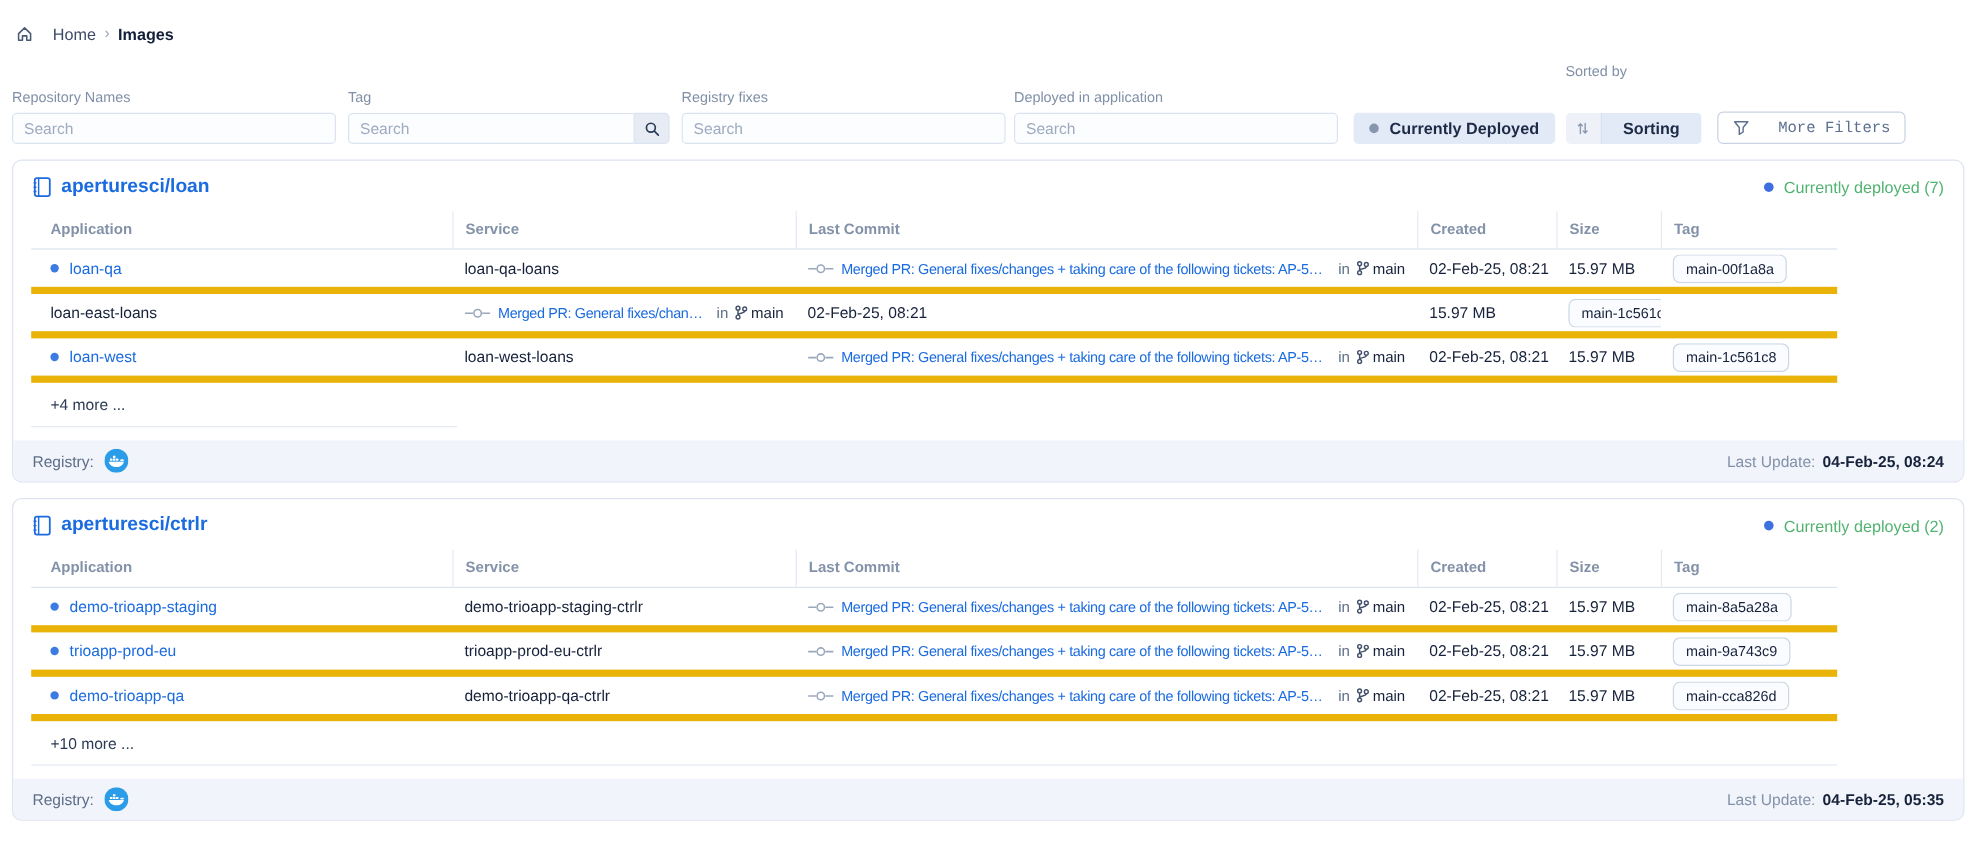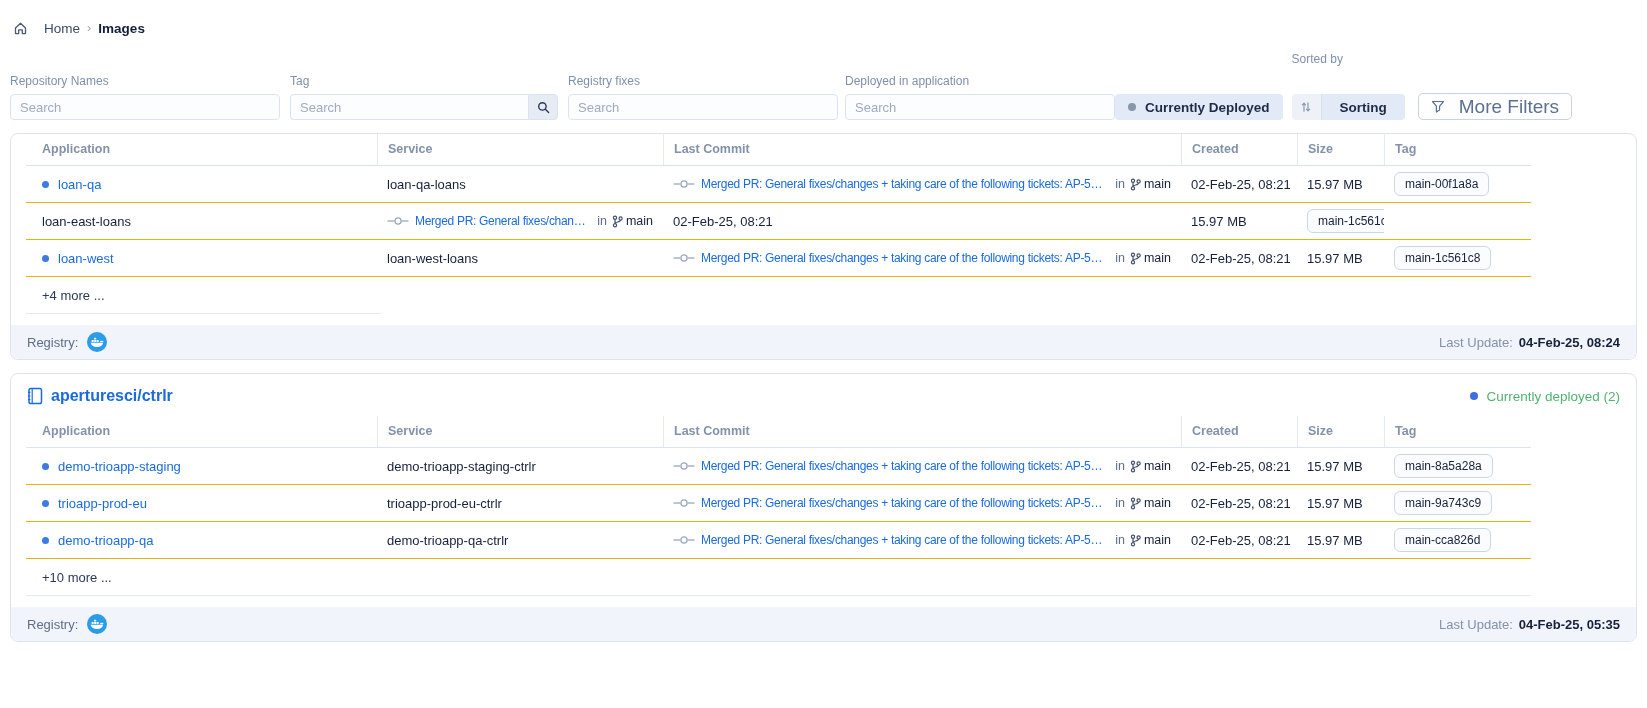--- a/index.html
+++ b/index.html
@@ -38,56 +38,56 @@
   .w-tag{width:268px;margin-left:10px;}
   .w-reg{width:270px;margin-left:10px;}
   .w-dep{width:270px;margin-left:7px;}
   .tag-group{display:flex;}
   .tag-group .finput{border-radius:4px 0 0 4px;border-right:none;flex:1;}
   .search-btn{
     width:30px;height:26px;background:#e7ecf4;border:1px solid #dce3f0;border-radius:0 4px 4px 0;
     display:flex;align-items:center;justify-content:center;cursor:pointer;padding:0;
   }
   .chip{
-    margin-left:0;height:26px;padding:12px 13px;background:var(--chip-bg);border-radius:4px;
+    margin-left:13px;height:26px;padding:12px 13px;background:var(--chip-bg);border-radius:4px;
     display:flex;align-items:center;gap:9px;cursor:pointer;white-space:nowrap;
   }
   .chip-dot{width:8px;height:8px;border-radius:50%;background:#8796ad;}
   .chip-label{font-size:13.5px;font-weight:700;color:#1d2b47;}
   .sortcol{margin-left:9px;gap:28px;}
   .sort-control{display:flex;height:26px;border-radius:4px;overflow:hidden;}
   .sort-order-btn{
     width:30px;background:#eef1f8;border:none;border-right:1px solid #d9e0ee;display:flex;
     align-items:center;justify-content:center;cursor:pointer;padding:0;
   }
   .sort-main-btn{
     background:var(--chip-bg);border:none;padding:0 18px;font-family:Liberation Sans, sans-serif;
     font-size:13.5px;font-weight:700;color:#1d2b47;display:flex;align-items:center;cursor:pointer;
   }
   .more-filters{
     margin-left:13px;height:27px;background:#fff;border:1px solid #c9d3e4;border-radius:5px;
-    padding:0 12px;display:flex;align-items:center;gap:14px;cursor:pointer;
-    font-family:Liberation Sans, sans-serif;font-size:19px;color:#5d7090;white-space:nowrap;
+    padding:0 12px;display:flex;align-items:center;gap:24px;cursor:pointer;
+    font-family:Liberation Mono, monospace;font-size:13px;color:#5d7090;white-space:nowrap;
   }
   
   .card{
     margin:13px 10px 0 10px;width:1627px;border:1px solid var(--border);border-radius:8px;
     background:#fff;
   }
   .card-head{display:flex;justify-content:space-between;align-items:center;padding:13px 16px 11px 16px;}
   .repo-title{display:flex;align-items:center;gap:8px;color:var(--link-blue);font-size:16px;font-weight:700;cursor:pointer;}
   .deployed{display:flex;align-items:center;gap:8px;font-size:13.5px;color:var(--status-green);}
   .status-dot{width:8px;height:8px;border-radius:50%;background:var(--status-dot-blue);}
   .table{margin:0 15px;width:1505px;}
   .trow{display:grid;grid-template-columns:351px 286px 518px 116px 87px 147px;align-items:center;}
   .thead{border-bottom:1px solid #dbe3ef;}
   .th{font-size:12.5px;font-weight:700;color:var(--text-gray);padding:8px 10px 9px 10px;}
   .th:first-child{padding-left:16px;}
   .th:not(:first-child){border-left:1px solid #e4eaf4;}
-  .drow{height:37px;border-bottom:1px solid #eab308;}
+  .drow{height:37px;border-bottom:6px solid #eab308;}
   .cell{font-size:13px;color:var(--text-dark);padding:0 10px;overflow:hidden;white-space:nowrap;}
   .cell:first-child{padding-left:16px;}
   .app-cell{display:flex;align-items:center;gap:9px;}
   .app-dot{width:7px;height:7px;border-radius:50%;background:#3c7be2;flex:none;}
   .app-link{color:var(--link-blue);cursor:pointer;text-decoration:none;}
   .commit-cell{display:flex;align-items:center;min-width:0;}
   .commit-icon{flex:none;margin-right:6px;}
   .commit-link{
     color:var(--link-blue);cursor:pointer;font-size:12px;letter-spacing:-0.3px;
     overflow:hidden;white-space:nowrap;text-overflow:ellipsis;flex:0 1 auto;min-width:0;
@@ -180,20 +180,38 @@
     <span class="icon">
       <svg width="14" height="13" viewBox="0 0 14 13">
           <path d="M1.5 1.5 H12.5 L8.6 6.2 V10 L5.4 12 V6.2 Z" fill="none" stroke="#5d7090" stroke-width="1.2" stroke-linejoin="round"></path>
         </svg>
     </span>
     <span>More Filters</span>
   </button>
 </div>
 
 <section class="card">
+  <div class="card-head">
+    <span class="repo-title">
+      <span class="icon">
+        <svg width="16" height="18" viewBox="0 0 16 18" fill="none" stroke="#1b6be0" stroke-width="1.5">
+            <rect x="2" y="1.5" width="12.5" height="15" rx="1.8"></rect>
+            <line x1="5.2" y1="1.5" x2="5.2" y2="16.5" stroke-width="1.2"></line>
+            <line x1="1" y1="5.4" x2="3.4" y2="5.4" stroke-width="1.2"></line>
+            <line x1="1" y1="9" x2="3.4" y2="9" stroke-width="1.2"></line>
+            <line x1="1" y1="12.6" x2="3.4" y2="12.6" stroke-width="1.2"></line>
+          </svg>
+      </span>
+      <span>aperturesci/loan</span>
+    </span>
+    <span class="deployed">
+      <span class="status-dot"></span>
+      <span>Currently deployed (7)</span>
+    </span>
+  </div>
 
   <div class="table">
     <div class="trow thead">
       <div class="th">Application</div>
       <div class="th">Service</div>
       <div class="th">Last Commit</div>
       <div class="th">Created</div>
       <div class="th">Size</div>
       <div class="th">Tag</div>
     </div>

